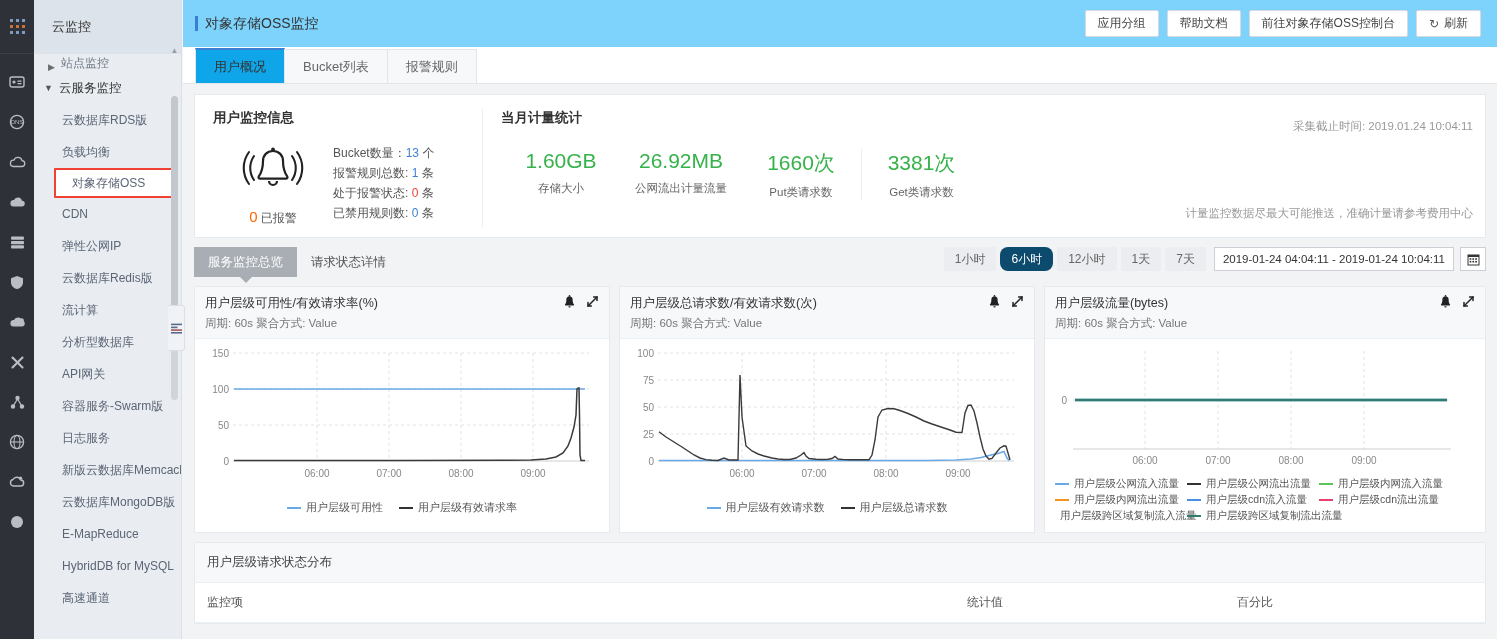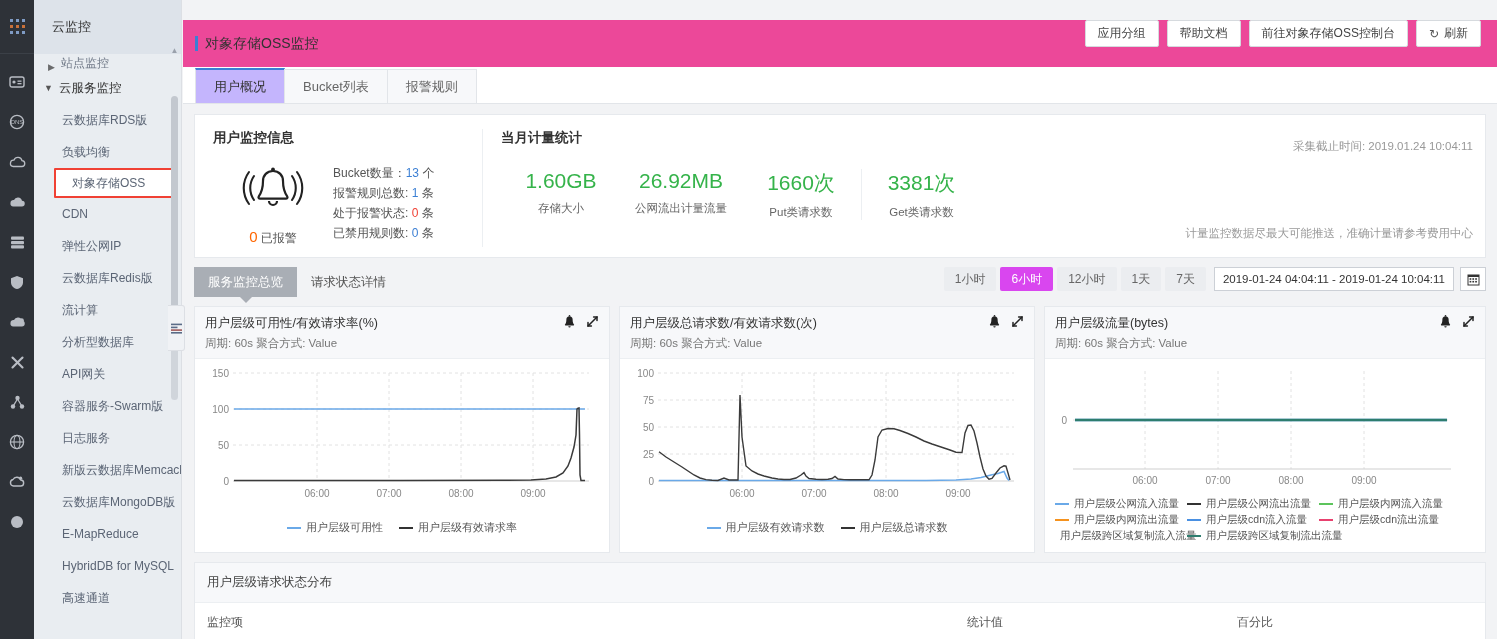--- a/index.html
+++ b/index.html
@@ -51,41 +51,41 @@
   
   #collapse-handle {
     position:absolute; left:168px; top:305px; width:17px; height:46px;
     background:#f0f2f5; border:1px solid #dcdfe4; border-left:none;
     border-radius:0 3px 3px 0; display:flex; align-items:center; justify-content:center;
     z-index:20; cursor:pointer;
   }
 
   
   #main { position:absolute; left:183px; top:0; right:0; bottom:0; background:#f2f3f5; overflow:hidden;}
-  #topbar { height:48px; background:#ec4899; display:flex; 
-    padding:0 16px 0 12px; border-bottom:1px solid #fff;margin-top:20px; }
+  #topbar { height:48px; background:#7dd3fc; display:flex; align-items:center;
+    padding:0 16px 0 12px; border-bottom:1px solid #fff; }
   #page-title-wrap { display:flex; align-items:center; flex:1; }
   #title-bar-accent { width:3px; height:15px; background:#3b7fd4; margin-right:7px; }
   #page-title { font-size:14px; color:#333; }
   .topbtn {
     height:27px; padding:0 12px; border:1px solid #d6dade; background:#fff; color:#444;
     font-size:12px; border-radius:2px; margin-left:8px; cursor:pointer;
     display:flex; align-items:center; font-family:inherit;
   }
   .topbtn .refresh-ico { margin-right:5px; font-size:12px; color:#555; }
 
   
   #tabbar { height:36px; background:#fff; display:flex; align-items:flex-end;
     padding-left:12px; border-bottom:1px solid #e2e5e9; }
   .tab {
     height:34px; padding:0 18px; display:flex; align-items:center; font-size:13px;
     color:#666; background:#f7f8fa; border:1px solid #e2e5e9; border-bottom:none;
     margin-right:-1px; cursor:pointer;
   }
-  .tab.active { background:#c4b5fd; color:#333; border-top:2px solid #3b7fd4; height:35px; }
+  .tab.active { background:#0ea5e9; color:#333; border-top:2px solid #3b7fd4; height:35px; }
 
   #content { padding:10px 11px 0 11px; }
 
   
   #summary-card { background:#fff; border:1px solid #e6e9ed; display:flex; position:relative;
     padding:14px 0 10px 0; }
   .sum-title { font-size:13.5px; color:#333; font-weight:bold; }
   #sum-left { width:288px; padding-left:18px; border-right:1px solid #eceff2; }
   #sum-left-body { display:flex; margin-top:14px; }
   #bell-block { width:120px; text-align:center; padding-top:4px;}
@@ -107,21 +107,21 @@
   #subtab-row { margin-top:9px; display:flex; align-items:center; height:30px; position:relative;}
   .subtab { height:30px; padding:9px 14px; display:flex; align-items:center; font-size:12.5px;
     color:#555; background:#f2f3f5; cursor:pointer; }
   .subtab.active { background:#a9aeb5; color:#fff; position:relative; }
   .subtab.active:after { content:""; position:absolute; left:50%; margin-left:-6px; bottom:-6px;
     border-left:6px solid transparent; border-right:6px solid transparent; border-top:6px solid #a9aeb5; }
   #subtab-rest { flex:1; height:30px; background:#f2f3f5; }
   #range-tools { position:absolute; right:0; top:0; display:flex; align-items:center; }
   .rbtn { height:24px; padding:0 11px; display:flex; align-items:center; font-size:12px;
     color:#666; background:#ebedf0; margin-right:4px; border-radius:2px; cursor:pointer; }
-  .rbtn.active { background:#d946ef; color:#fff; }
+  .rbtn.active { background:#0c4a6e; color:#fff;border-radius:8px; }
   #range-input { height:24px; border:1px solid #ccd0d6; background:#fff; font-size:11.5px;
     color:#333; padding:8px 8px; display:flex; align-items:center; margin-left:4px; }
   #cal-btn { height:24px; width:26px; margin-left:6px; border:1px solid #ccd0d6; background:#fff;
     display:flex; align-items:center; justify-content:center; cursor:pointer; }
 
   
   #charts { display:flex; margin-top:9px; gap:9px; }
   .chart-card { background:#fff; border:1px solid #e6e9ed; flex:1; }
   .chart-head { background:#f7f8fa; padding:8px 10px 7px 10px; border-bottom:1px solid #eceff2;
     position:relative; }

